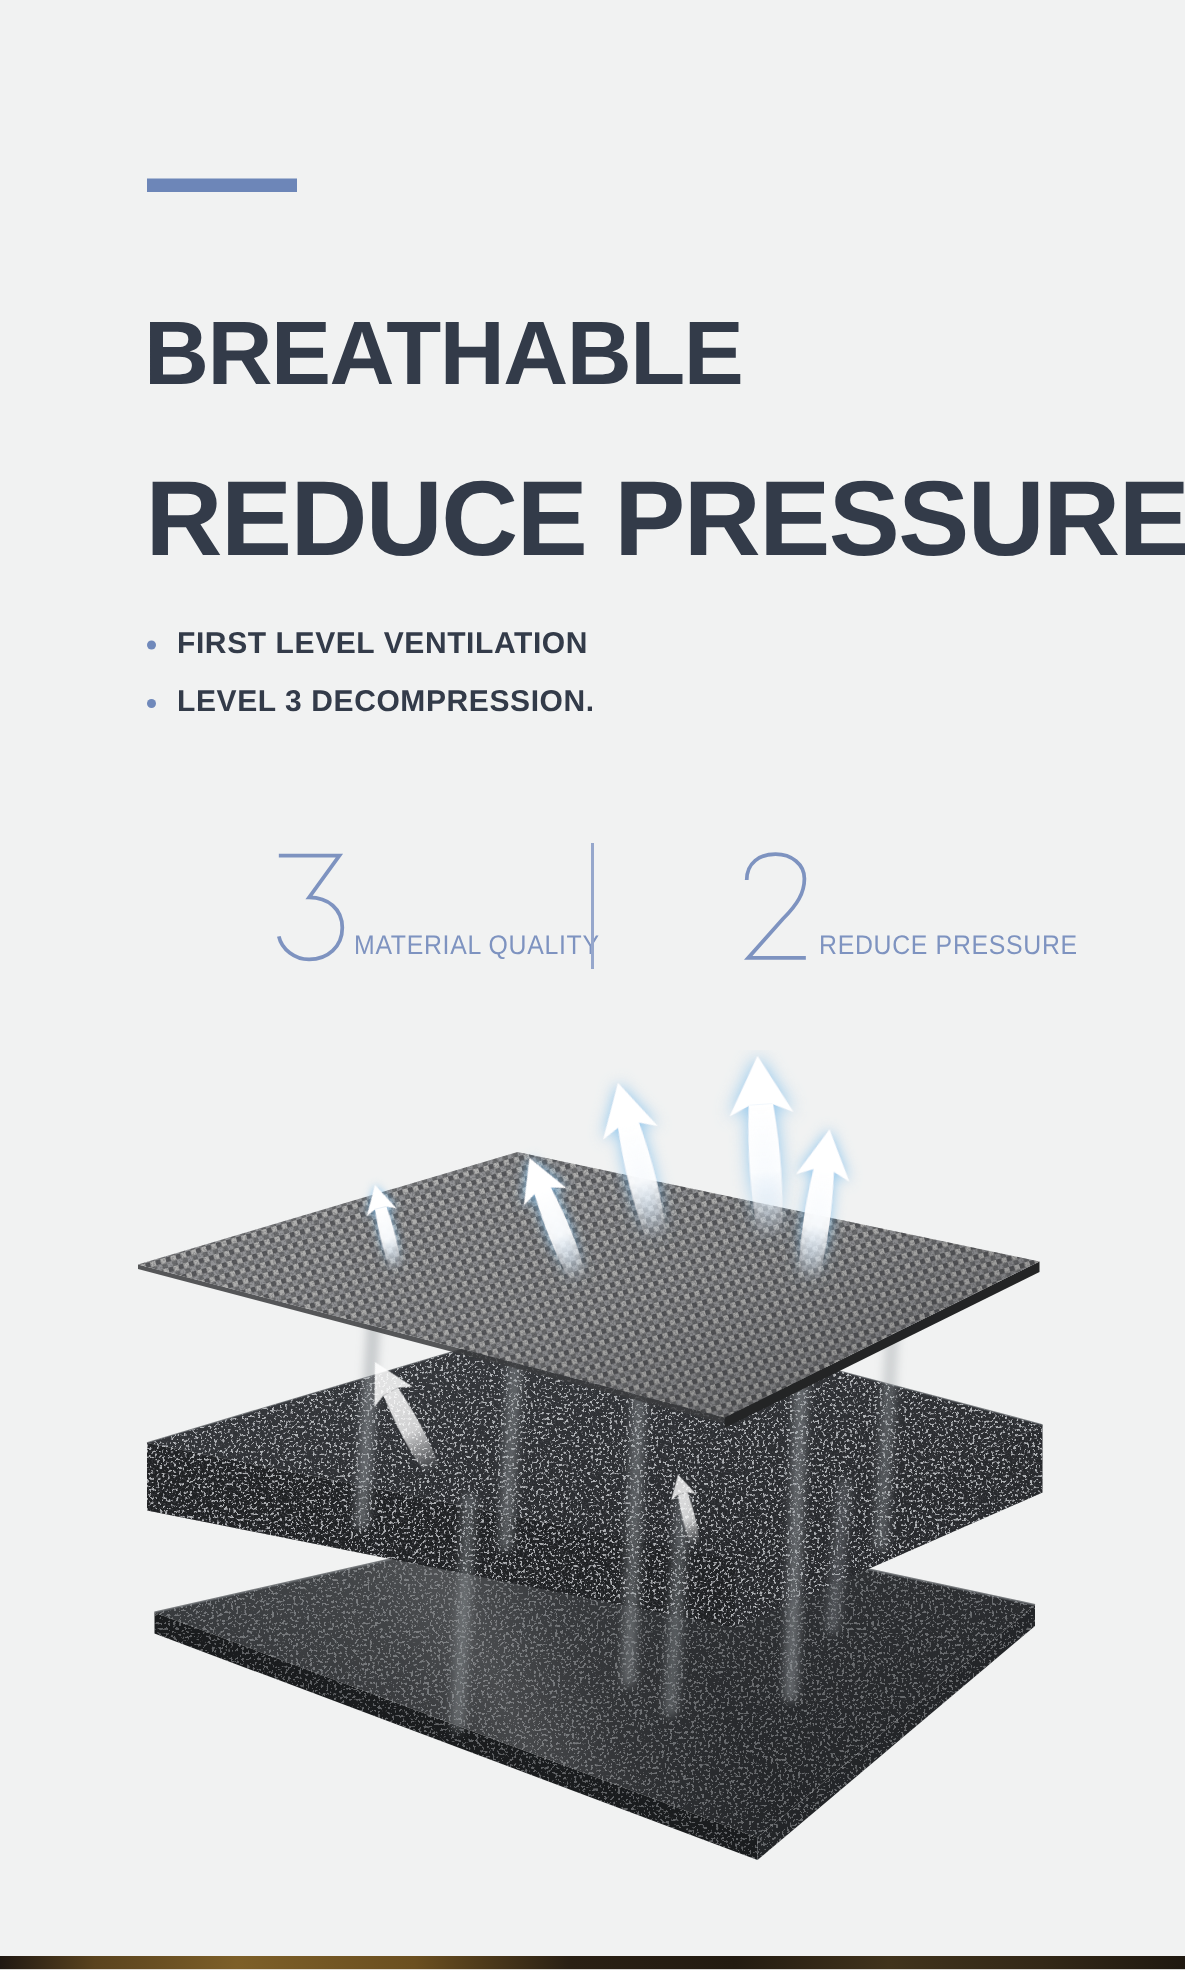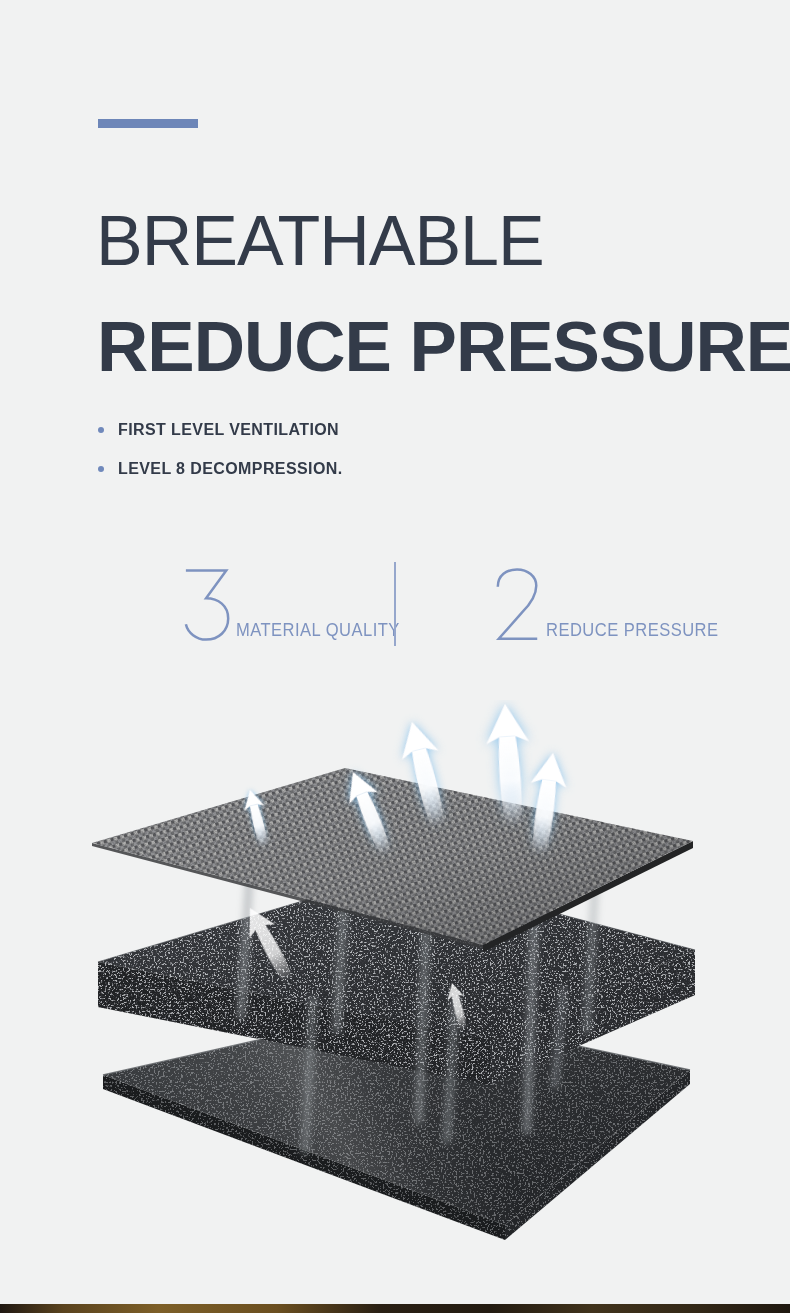--- a/index.html
+++ b/index.html
@@ -2,29 +2,29 @@
 <html><head>
 <meta charset="utf-8">
 <style>
   * { margin:0; padding:0; box-sizing:border-box; }
   html,body { width:790px; height:1313px; }
   body { font-family:"Liberation Sans", sans-serif; background:#f1f2f2; }
   .stage { position:relative; width:790px; height:1313px; overflow:hidden; background:#f1f2f2; }
 
   .accent-bar { position:absolute; left:98px; top:119px; width:100px; height:9px; background:#6d86b8; }
 
-  .title { position:absolute; left:96px; top:206px; font-size:70px; line-height:1;
-           font-weight:400; color:#333b49; letter-spacing:-1px; white-space:nowrap; }
+  .title { position:absolute; left:96px; top:206px; font-size:60px; line-height:1;
+           font-weight:700; color:#333b49; letter-spacing:-1px; white-space:nowrap; }
   .subtitle { position:absolute; left:97px; top:311px; font-size:71px; line-height:1;
               font-weight:700; color:#333b49; letter-spacing:-1px; white-space:nowrap; }
 
   .features { position:absolute; left:98px; top:410px; width:520px; }
   .feature-row { position:relative; height:39px; display:flex; align-items:center; }
   .bullet-dot { width:6px; height:6px; border-radius:50%; background:#7089bb; margin-right:14px; flex:0 0 auto; }
-  .feature-label { font-size:16px; font-weight:700; color:#333b49; letter-spacing:0.4px; white-space:nowrap; }
+  .feature-label { font-size:20px; font-weight:700; color:#333b49; letter-spacing:0.4px; white-space:nowrap; }
 
   .stats { position:absolute; left:0; top:560px; width:790px; height:95px; }
   .stat-number-svg { position:absolute; top:6px; }
   .stat-number-svg path { fill:none; stroke:#7e93c0; stroke-width:2.6; stroke-linecap:butt; stroke-linejoin:miter; }
   #stat-num-0 { left:183px; }
   #stat-num-1 { left:493px; }
   .stat-label { position:absolute; top:60px; font-size:18px; font-weight:400; color:#7e93c0;
                 letter-spacing:0.5px; white-space:nowrap; transform:scaleX(0.92); transform-origin:left bottom; }
   #stat-label-0 { left:236px; }
   #stat-label-1 { left:546px; }
@@ -46,21 +46,21 @@
   <h1 class="title">BREATHABLE</h1>
   <h2 class="subtitle">REDUCE PRESSURE</h2>
 
   <div class="features">
     <div class="feature-row">
       <span class="bullet-dot"></span>
       <span class="feature-label">FIRST LEVEL VENTILATION</span>
     </div>
     <div class="feature-row">
       <span class="bullet-dot"></span>
-      <span class="feature-label">LEVEL 8 DECOMPRESSION.</span>
+      <span class="feature-label">LEVEL 3 DECOMPRESSION.</span>
     </div>
   </div>
 
   <div class="stats">
     <svg id="stat-num-0" class="stat-number-svg" width="50" height="78" viewBox="0 0 52 78">
       <path d="M3 3 H45 L24 32 C37 32 47 40 47 53 C47 66 37 75 24 75 C14 75 5 68 3 59"></path>
     </svg>
     <div id="stat-label-0" class="stat-label">MATERIAL QUALITY</div>
 
     <div class="stat-divider"></div>

